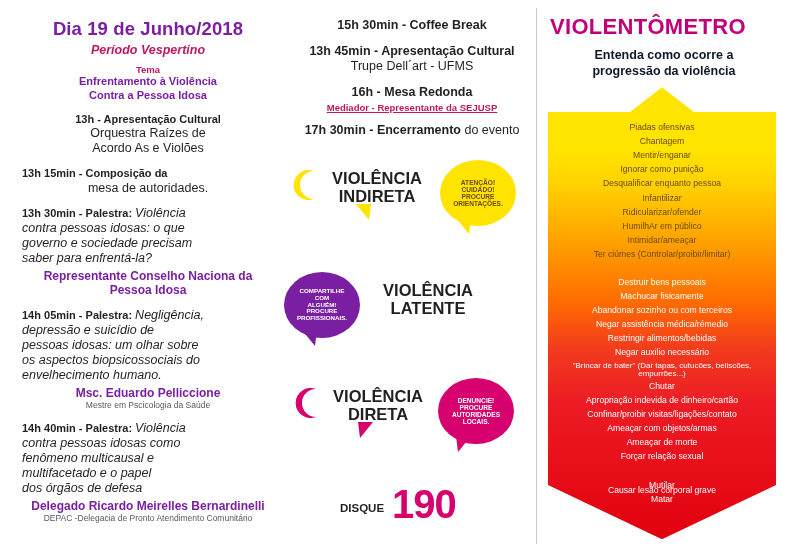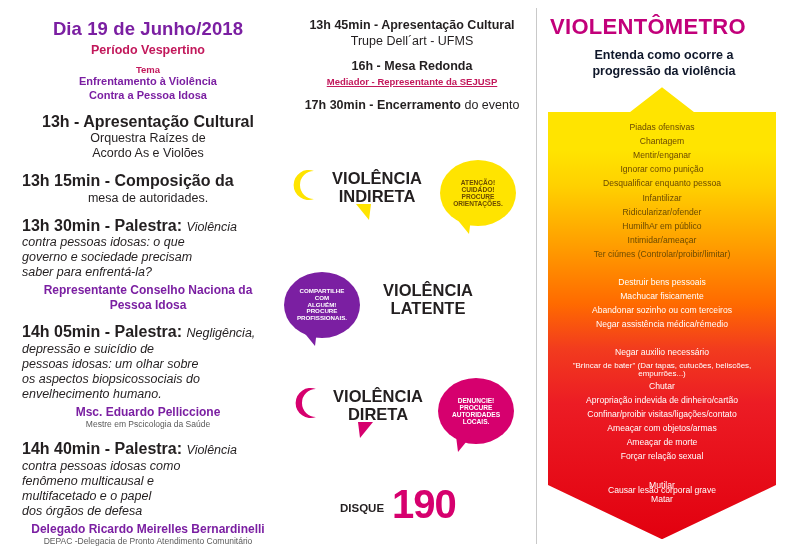--- a/index.html
+++ b/index.html
@@ -18,32 +18,32 @@
   .col-left {
     position: absolute; left: 22px; top: 18px; width: 252px;
     font-size: 11.5px; line-height: 1.22;
   }
   .date-title {
     font-size: 18.5px; font-weight: bold; color: #7b1fa2;
     letter-spacing: .1px; margin: 0 0 2px 0; text-align:center;
   }
   .period {
     font-size: 12.5px; font-weight: bold; color: #c2185b;
-    text-align:center; margin: 0 0 6px 0;
+    text-align:center; margin: 0 0 6px 0; font-style: italic;
   }
   .theme-label {
     font-size: 9.5px; font-weight: bold; color: #c2185b;
     text-align:center; margin: 0;
   }
   .theme-line {
     font-size: 11px; font-weight: bold; color: #7b1fa2;
     text-align:center; margin: 0; line-height: 1.2;
   }
   .blk { margin-top: 10px; }
-  .blk .hdr { font-weight: bold; font-size: 16px; color:#231f20; }
+  .blk .hdr { font-weight: bold; font-size: 11px; color:#231f20; }
   .blk .it { font-style: italic; font-size: 12.5px; }
   .blk .body { font-size: 12.5px; line-height: 1.2; }
   .blk .body.ital { font-style: italic; }
   .center { text-align: center; }
   .sub-purple {
     color:#7b1fa2; font-weight:bold; font-size:12px; text-align:center;
     margin-top:3px; line-height:1.2;
   }
   .sub-purple.big { font-size:12px; }
   .sub-gray { color:#5a5a5a; font-size:8.5px; text-align:center; }
@@ -192,20 +192,23 @@
       <div class="body ital">contra pessoas idosas como</div>
       <div class="body ital">fenômeno multicausal e</div>
       <div class="body ital">multifacetado e o papel</div>
       <div class="body ital">dos órgãos de defesa</div>
       <div class="sub-purple">Delegado Ricardo Meirelles Bernardinelli</div>
       <div class="sub-gray">DEPAC -Delegacia de Pronto Atendimento Comunitário</div>
     </div>
   </div>
 
   <div class="col-mid">
+    <div class="row center">
+      <span class="hdr">15h 30min - </span><span class="hdr">Coffee Break</span>
+    </div>
     <div class="row center">
       <div><span class="hdr">13h 45min - </span><span class="hdr">Apresentação Cultural</span></div>
       <div>Trupe Dell´art - UFMS</div>
     </div>
     <div class="row center">
       <div><span class="hdr">16h - </span><span class="hdr">Mesa Redonda</span></div>
       <div class="mediator">Mediador - Representante da SEJUSP</div>
     </div>
     <div class="row center">
       <span class="hdr">17h 30min - </span><span class="hdr">Encerramento</span><span class="norm"> do evento</span>
@@ -294,20 +297,21 @@
           <div class="si dark" style="position: absolute; left: 6px; width: 216px; top: 92.2px;">Desqualificar enquanto pessoa</div>
           <div class="si dark" style="position: absolute; left: 6px; width: 216px; top: 106.25px; text-align: center;">Infantilizar</div>
           <div class="si dark" style="position: absolute; left: 6px; width: 216px; top: 120.3px;">Ridicularizar/ofender</div>
           <div class="si dark" style="position: absolute; left: 6px; width: 216px; top: 134.35px;">HumilhAr em público</div>
           <div class="si dark" style="position: absolute; left: 6px; width: 216px; top: 148.4px;">Intimidar/ameaçar</div>
           <div class="si dark" style="position: absolute; left: 6px; width: 216px; top: 162.45px;">Ter ciúmes (Controlar/proibir/limitar)</div>
           <div class="si" style="position: absolute; left: 6px; width: 216px; top: 190.55px;">Destruir bens pessoais</div>
           <div class="si" style="position: absolute; left: 6px; width: 216px; top: 204.6px;">Machucar fisicamente</div>
           <div class="si" style="position: absolute; left: 6px; width: 216px; top: 218.65px;">Abandonar sozinho ou com terceiros</div>
           <div class="si" style="position: absolute; left: 6px; width: 216px; top: 232.7px;">Negar assistência médica/rémedio</div>
+          <div class="si" style="position: absolute; left: 6px; width: 216px; top: 246.75px;">Restringir alimentos/bebidas</div>
           <div class="si" style="position: absolute; left: 6px; width: 216px; top: 260.8px;">Negar auxilio necessário</div>
           <div class="si wrap" style="position: absolute; left: 6px; width: 216px; top: 274.85px; font-size: 8px; line-height: 1.02;">"Brincar de bater"  (Dar tapas, cutucões, beliscões, empurrões...)</div>
           <div class="si" style="position: absolute; left: 6px; width: 216px; top: 308.95px;">Apropriação indevida de dinheiro/cartão</div>
           <div class="si" style="position: absolute; left: 6px; width: 216px; top: 294.9px;">Chutar</div>
           <div class="si" style="position: absolute; left: 6px; width: 216px; top: 323px;">Confinar/proibir visitas/ligações/contato</div>
           <div class="si" style="position: absolute; left: 6px; width: 216px; top: 337.05px;">Ameaçar com objetos/armas</div>
           <div class="si" style="position: absolute; left: 6px; width: 216px; top: 351.1px;">Ameaçar de morte</div>
           <div class="si" style="position: absolute; left: 6px; width: 216px; top: 365.15px;">Forçar relação sexual</div>
           <div class="si" style="position: absolute; left: 6px; width: 216px; top: 399px;">Causar lesão corporal grave</div>
           <div class="si" style="position: absolute; left: 6px; width: 216px; top: 393.25px;">Mutilar</div>

